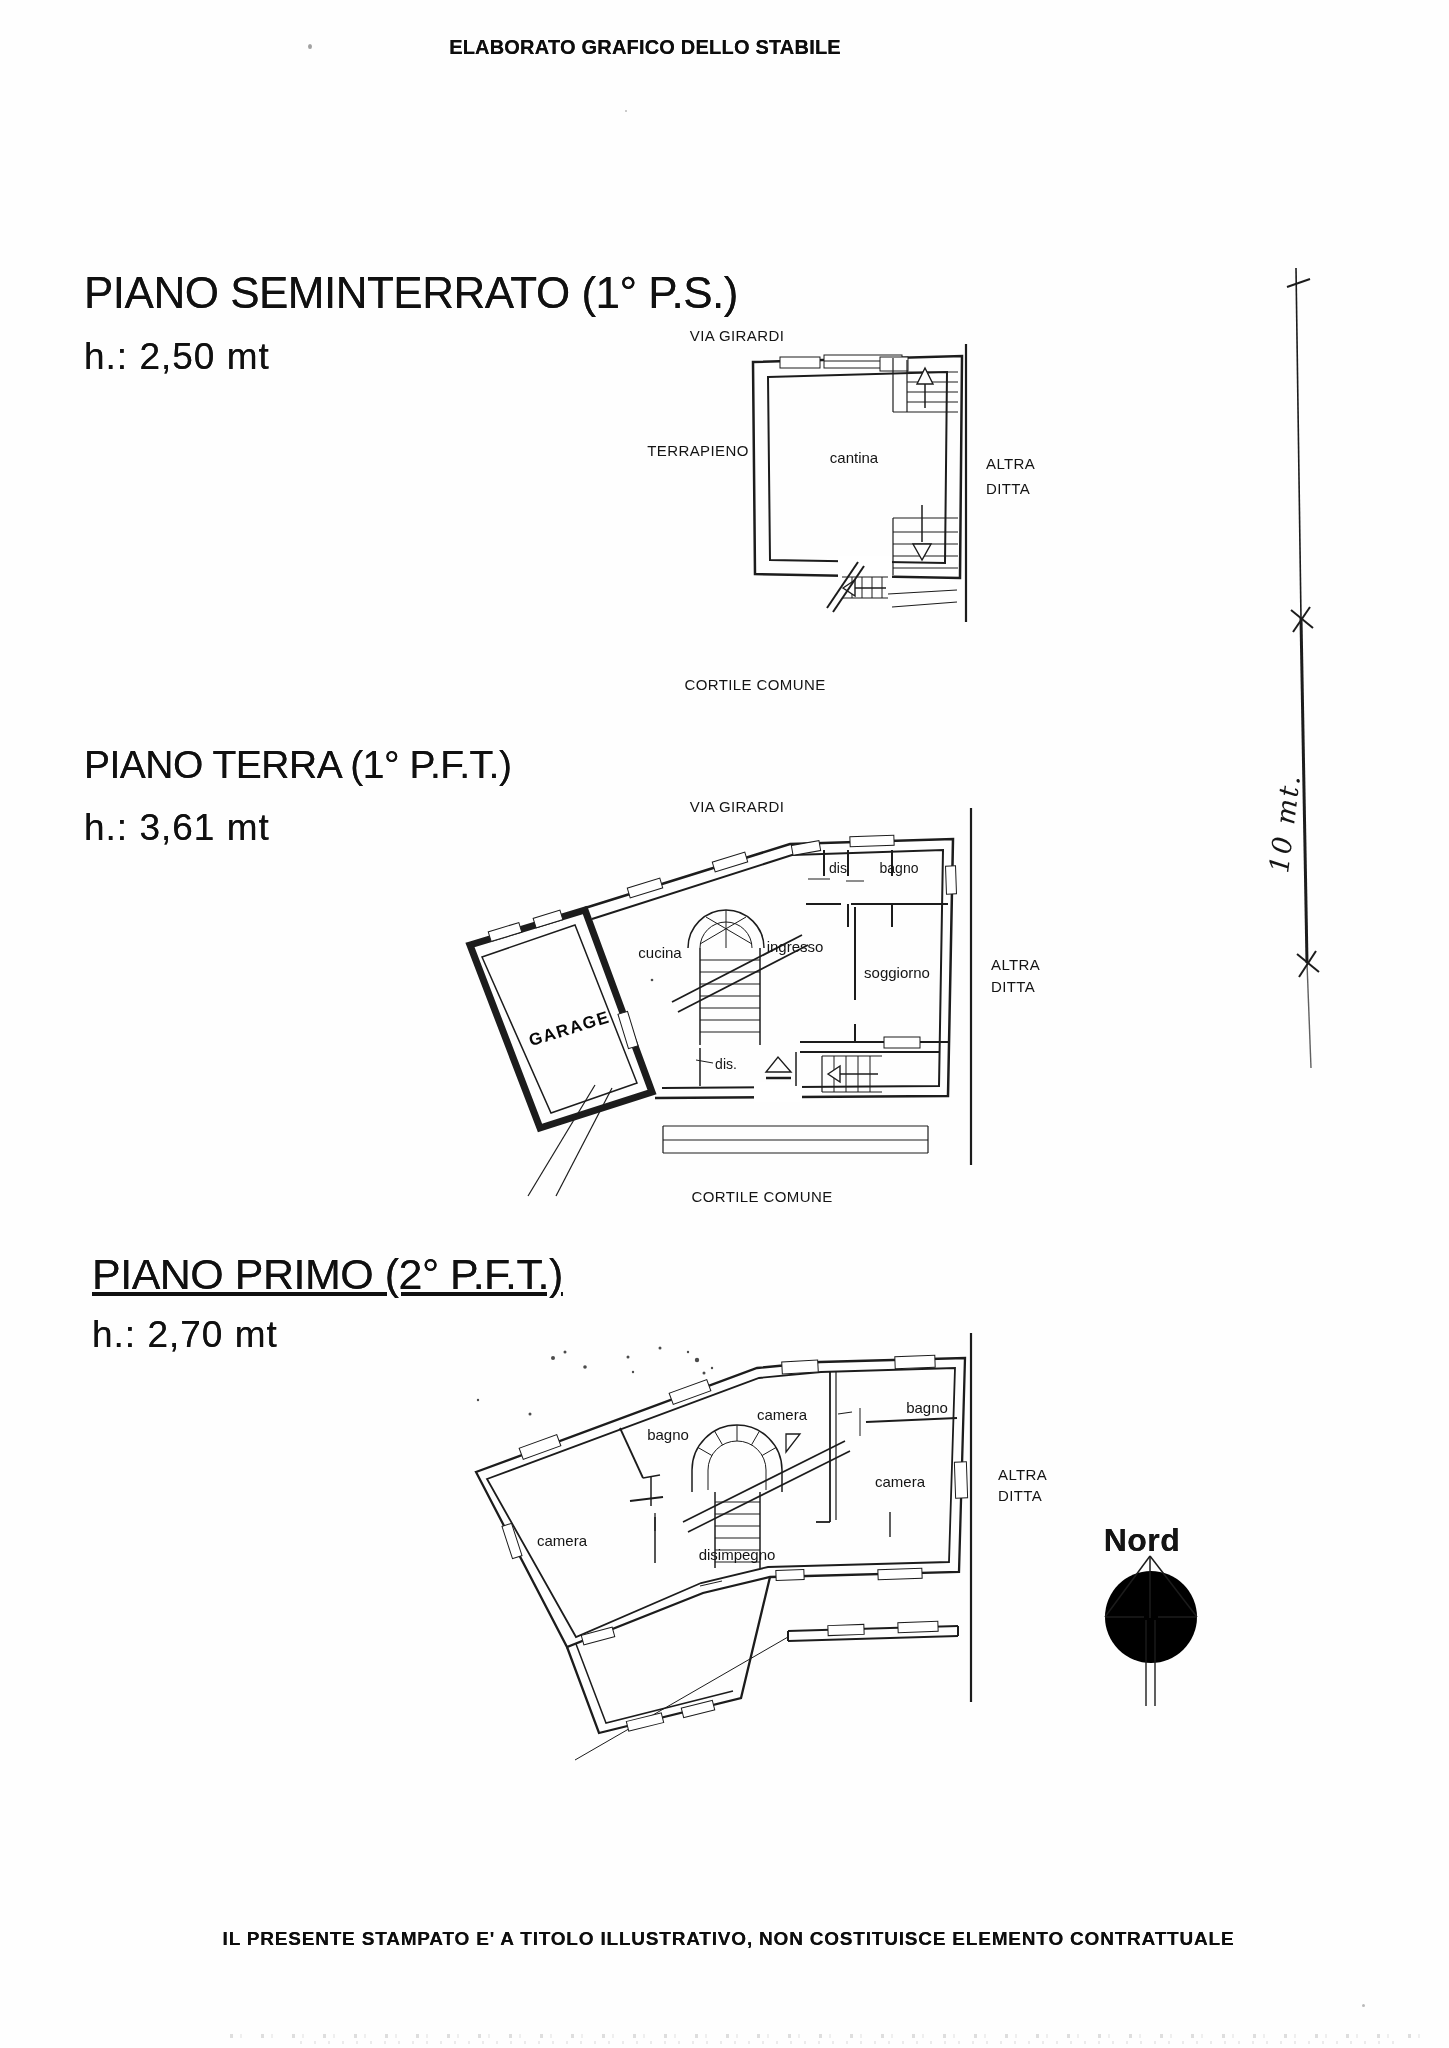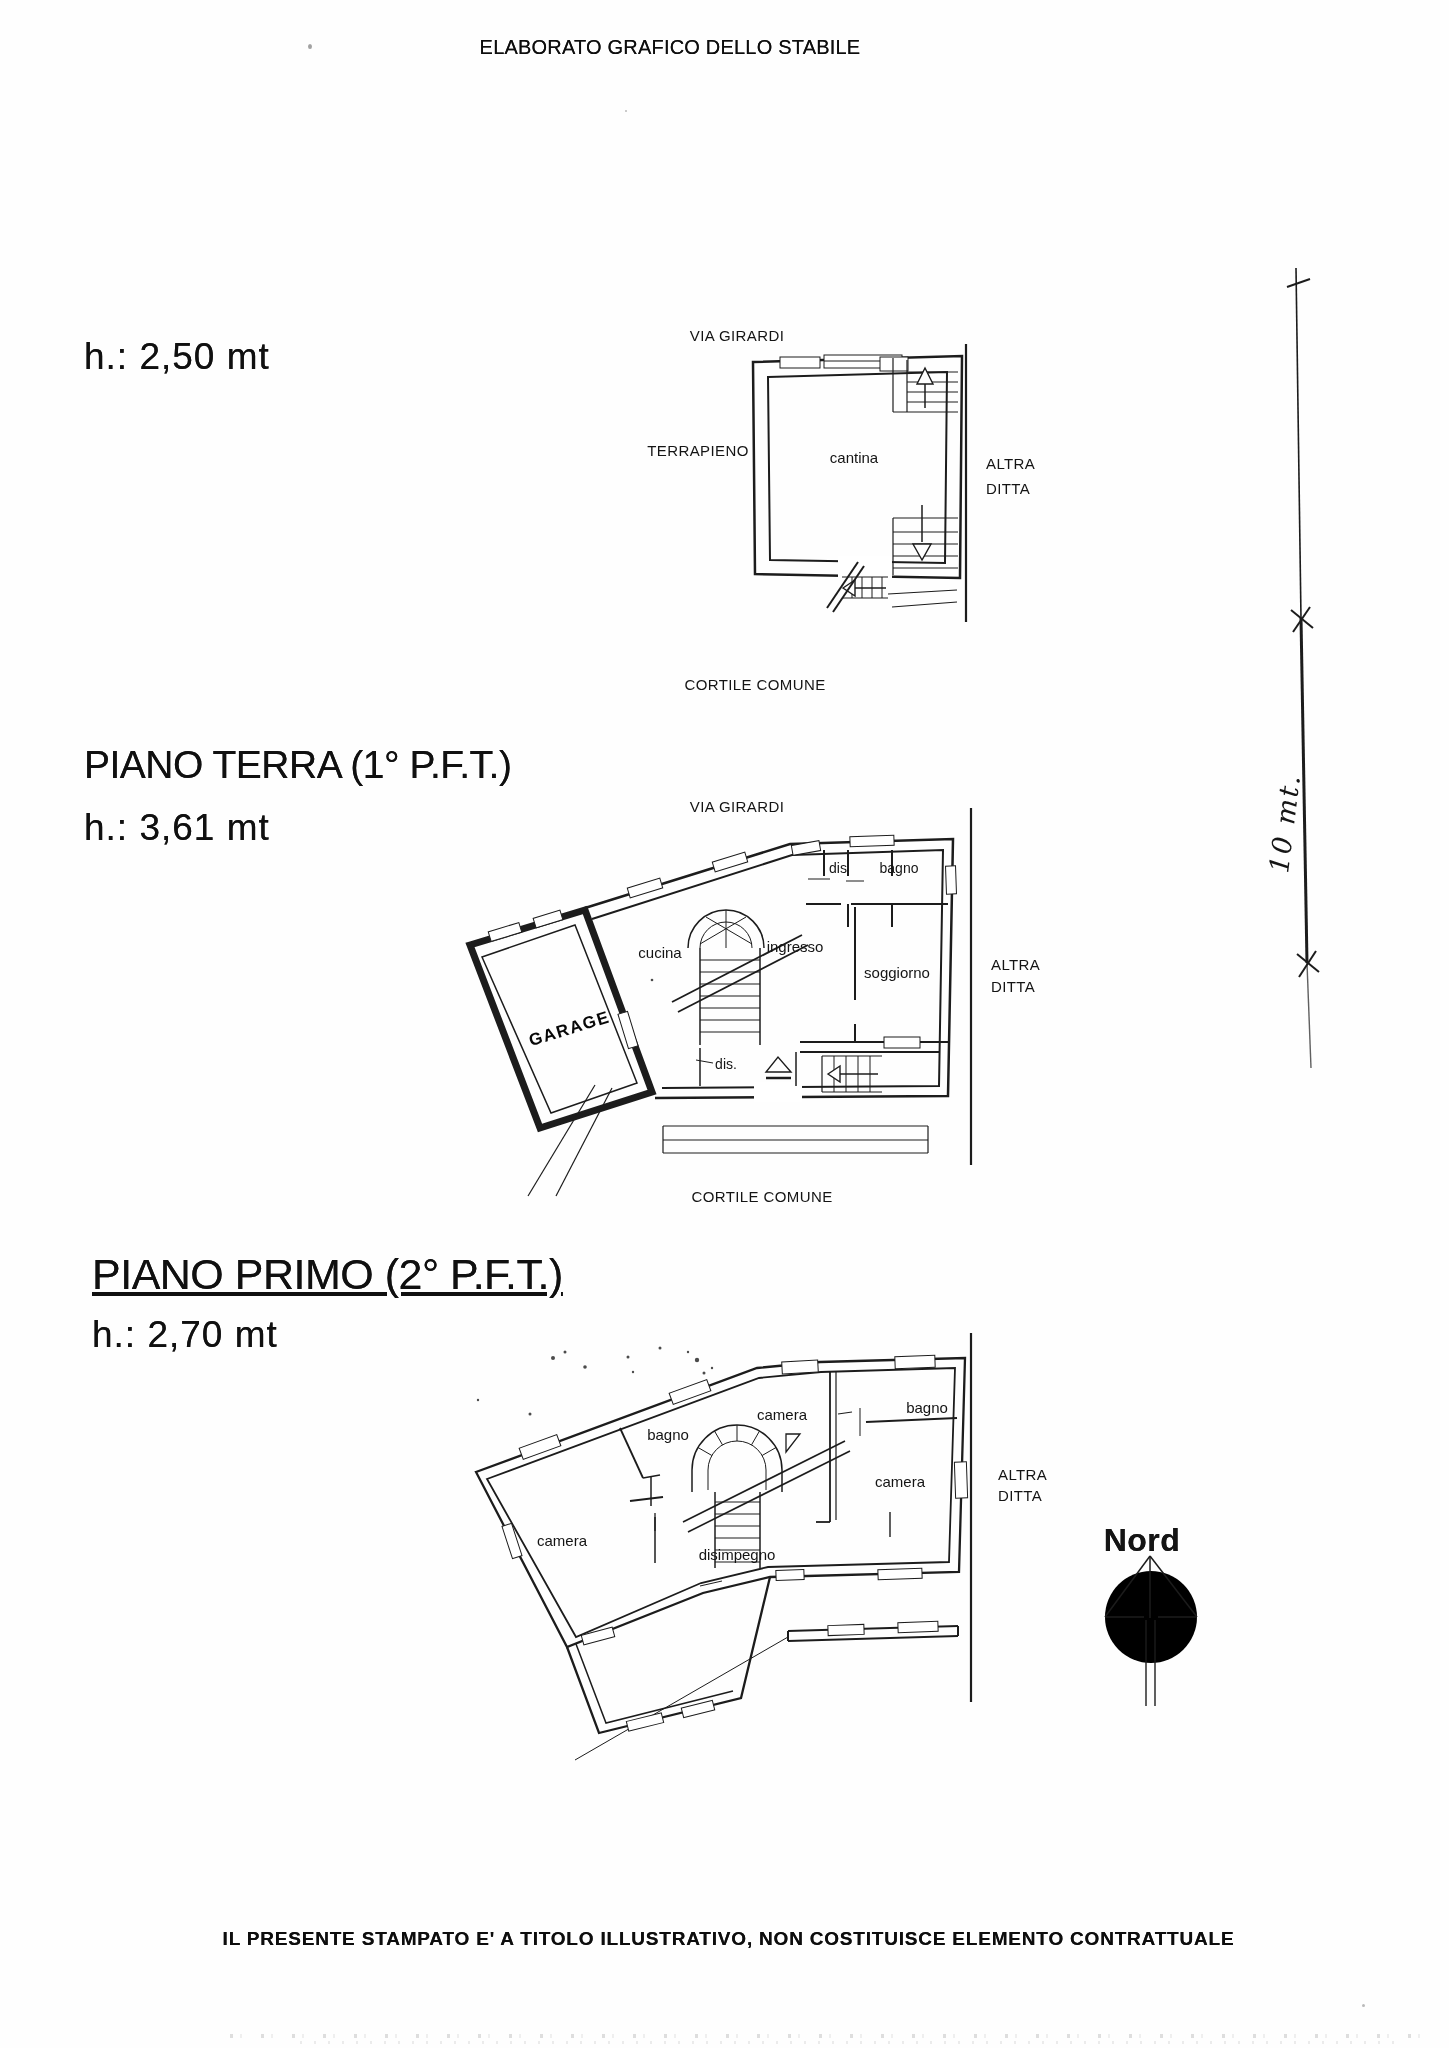--- a/index.html
+++ b/index.html
@@ -4,21 +4,21 @@
 <style>
   html,body{margin:0;padding:0;background:#e8e8e8;}
   .page{
     position:relative;width:1449px;height:2048px;margin:0 auto;
     background:#fefefe;overflow:hidden;
     font-family:"Liberation Sans",sans-serif;color:#111;
   }
   .scan-text{text-shadow:0 0 .45px rgba(10,10,10,.85);}
   .doc-header{
     position:absolute;left:445px;top:36px;width:400px;text-align:center;
-    font-size:20px;font-weight:normal;letter-spacing:.2px;color:#0d0d0d;margin-left:25px;
+    font-size:20px;font-weight:bold;letter-spacing:.2px;color:#0d0d0d;
   }
   .sec-title{position:absolute;white-space:nowrap;color:#101010;letter-spacing:-.5px;line-height:1;}
   .t1{left:84px;top:271px;font-size:44px;}
   .t2{left:84px;top:745px;font-size:39px;}
   .t3{left:92px;top:1253px;font-size:43px;text-decoration:underline;}
   .sec-h{position:absolute;white-space:nowrap;color:#101010;font-size:37px;line-height:1;letter-spacing:1px;margin-top:8px;}
   .h1{left:84px;top:330px;}
   .h2{left:84px;top:801px;}
   .h3{left:92px;top:1308px;text-align:center;}
   .footer{
@@ -51,20 +51,21 @@
 </style>
 </head>
 <body>
 
 <div class="page">
 
   <div class="doc-header scan-text">ELABORATO GRAFICO DELLO STABILE</div>
   <div class="dot" style="left:308px;top:44px;width:4px;height:5px;opacity:.55;"></div>
   <div class="dot" style="left:625px;top:110px;width:2px;height:2px;opacity:.4;"></div>
 
+  <div class="sec-title t1 scan-text">PIANO SEMINTERRATO (1° P.S.)</div>
   <div class="sec-h h1 scan-text">h.: 2,50 mt</div>
 
   <svg class="plan" style="left:480px;top:320px;width:580px;height:380px" viewBox="480 320 580 380">
     <g>
       <polygon class="w25" points="753,362 962,356 960,578 755,574"></polygon>
       <polygon class="w2" points="768,377 947,372 945,563 770,560"></polygon>
     </g>
     <g>
       <rect class="win" x="780" y="357" width="40" height="11"></rect>
       <rect class="win" x="824" y="355" width="78" height="13"></rect>

